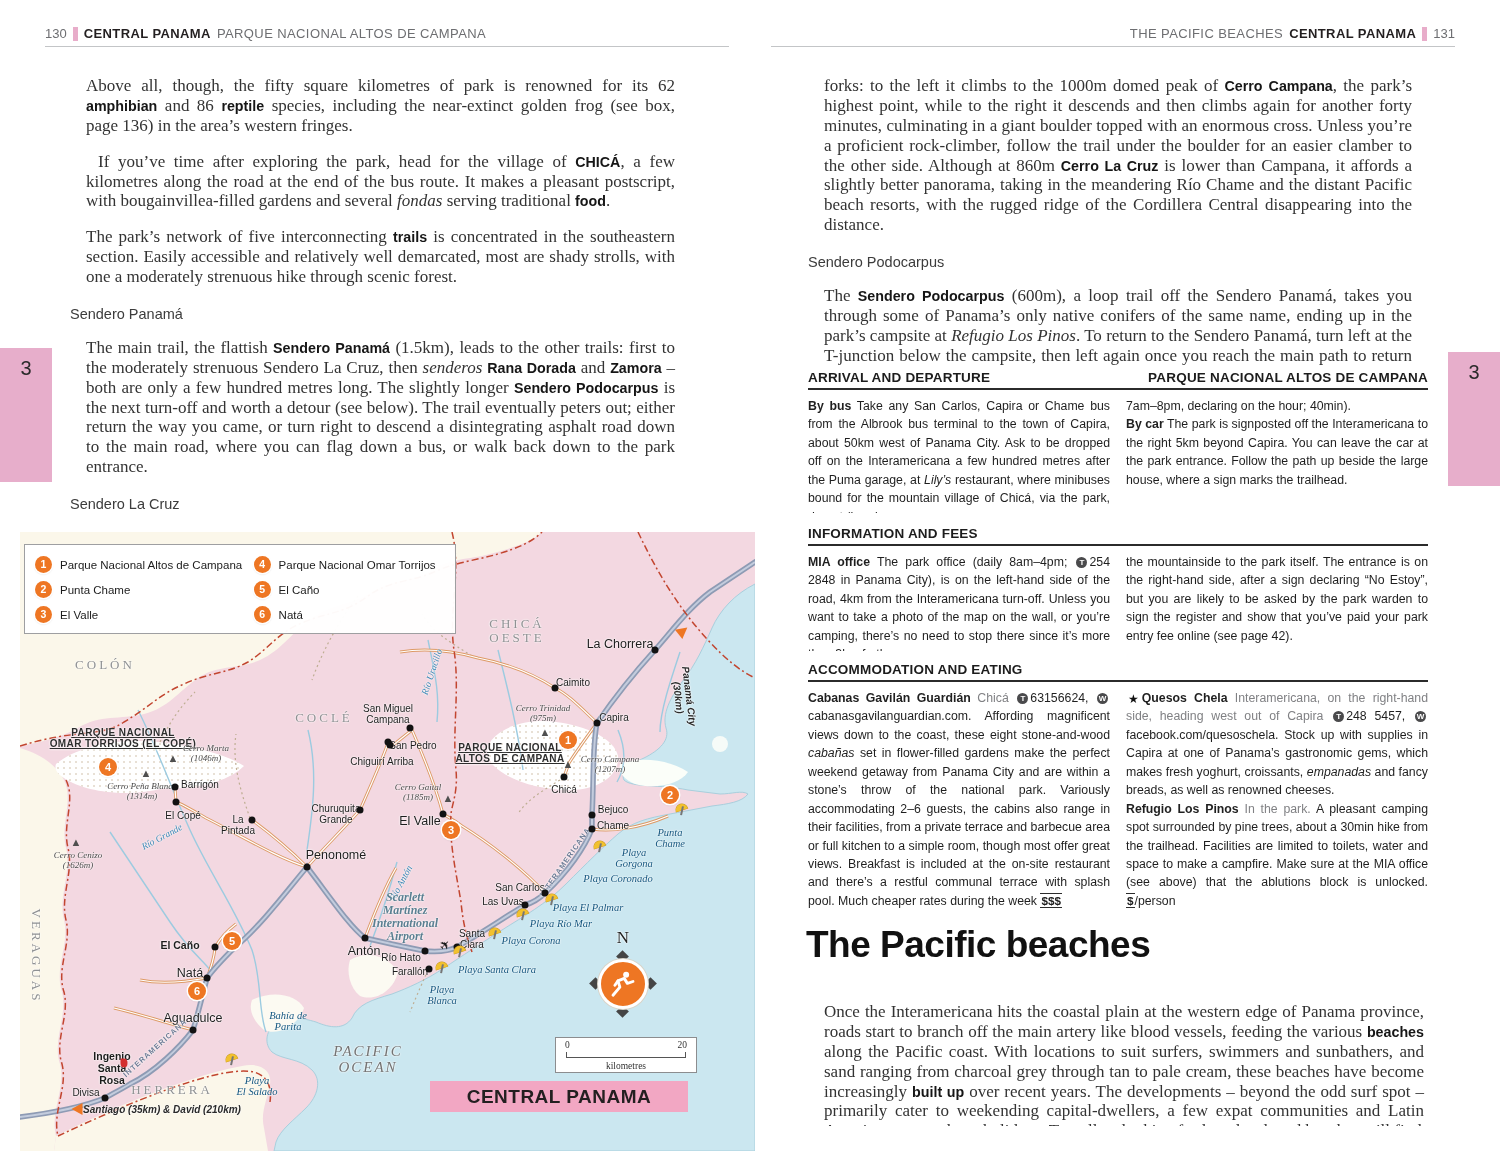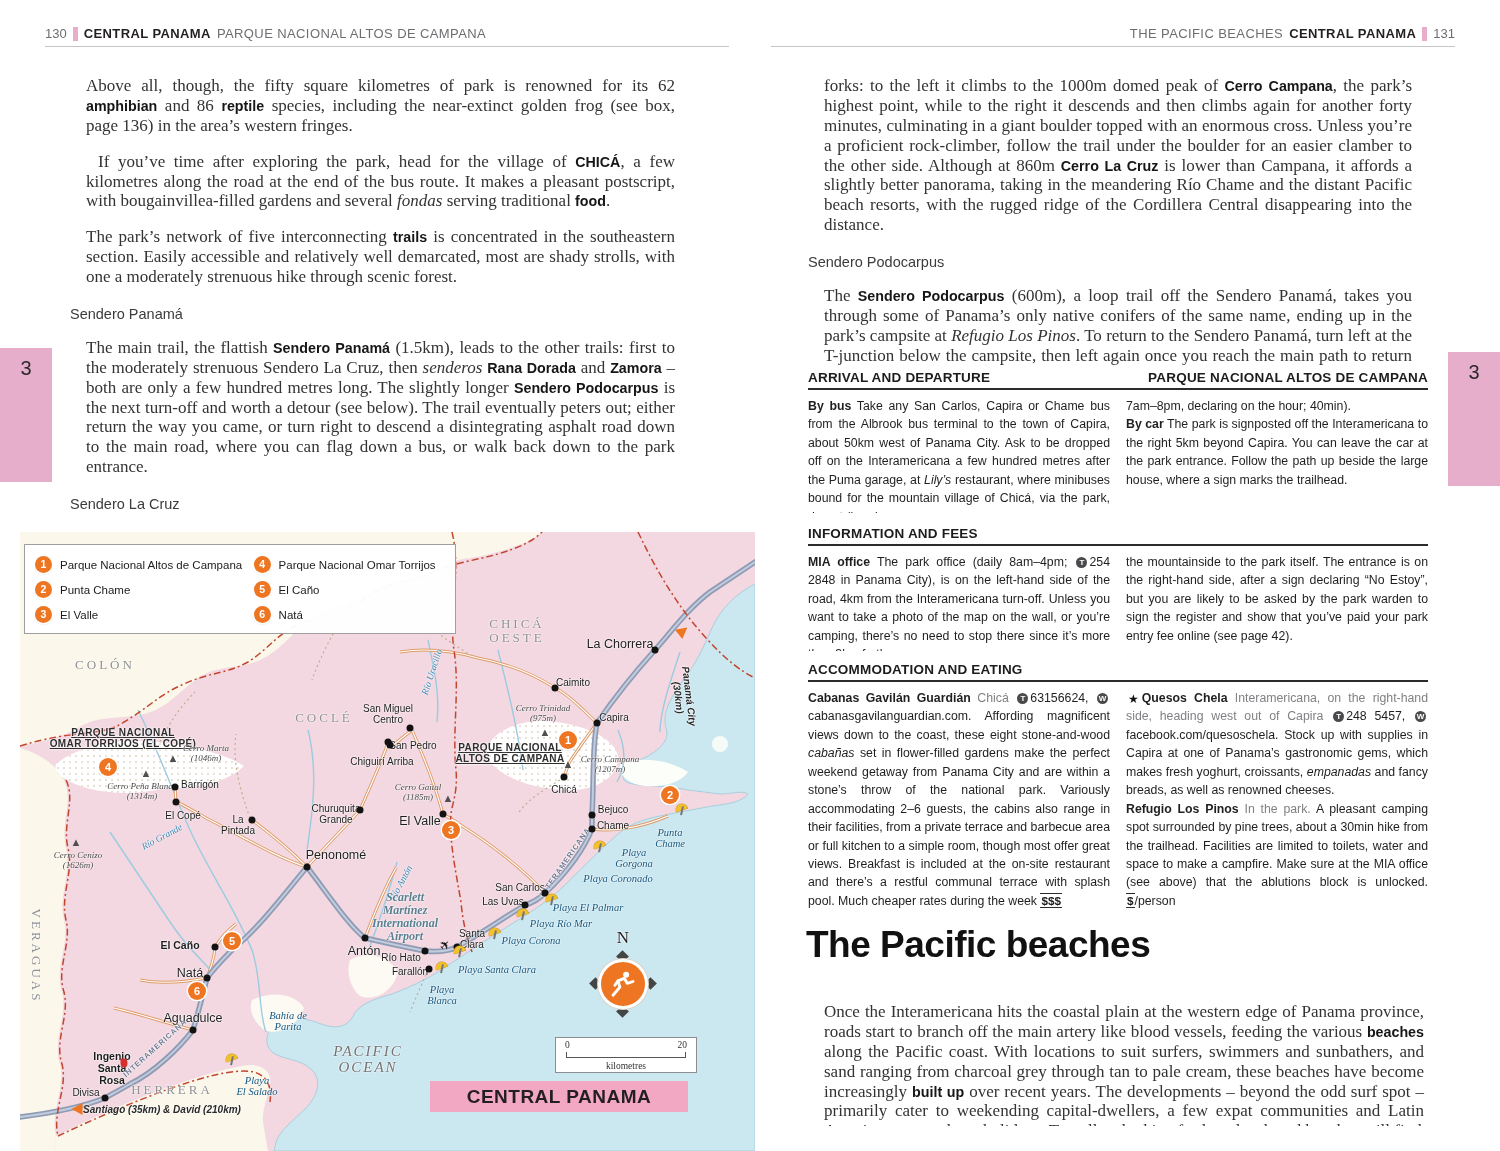--- a/index.html
+++ b/index.html
@@ -265,21 +265,21 @@
       <div class="mlbl town lg" style="left: 316px; top: 323px;">Penonomé</div>
       <div class="mlbl town lg" style="left: 400px; top: 289px;">El Valle</div>
       <div class="mlbl town" style="left: 316px; top: 282px;">Churuquita
 Grande</div>
       <div class="mlbl town" style="left: 218px; top: 293px;">La
 Pintada</div>
       <div class="mlbl town" style="left: 163px; top: 283px;">El Copé</div>
       <div class="mlbl town" style="left: 180px; top: 252px;">Barrigón</div>
       <div class="mlbl town" style="left: 362px; top: 229px;">Chiguirí Arriba</div>
       <div class="mlbl town" style="left: 368px; top: 182px;">San Miguel
-Centro</div>
+Campana</div>
       <div class="mlbl town" style="left: 393px; top: 213px;">San Pedro</div>
       <div class="mlbl town bld" style="left: 160px; top: 413px;">El Caño</div>
       <div class="mlbl town lg" style="left: 170px; top: 441px;">Natá</div>
       <div class="mlbl town lg" style="left: 173px; top: 486px;">Aguadulce</div>
       <div class="mlbl town" style="left: 66px; top: 560px;">Divisa</div>
       <div class="mlbl park" style="left: 490px; top: 221px;">PARQUE NACIONAL
 ALTOS DE CAMPANA</div>
       <div class="mlbl park" style="left: 103px; top: 206px;">PARQUE NACIONAL
 OMAR TORRIJOS (EL COPÉ)</div>
       <div class="mlbl mtn" style="left: 523px; top: 182px;">Cerro Trinidad

